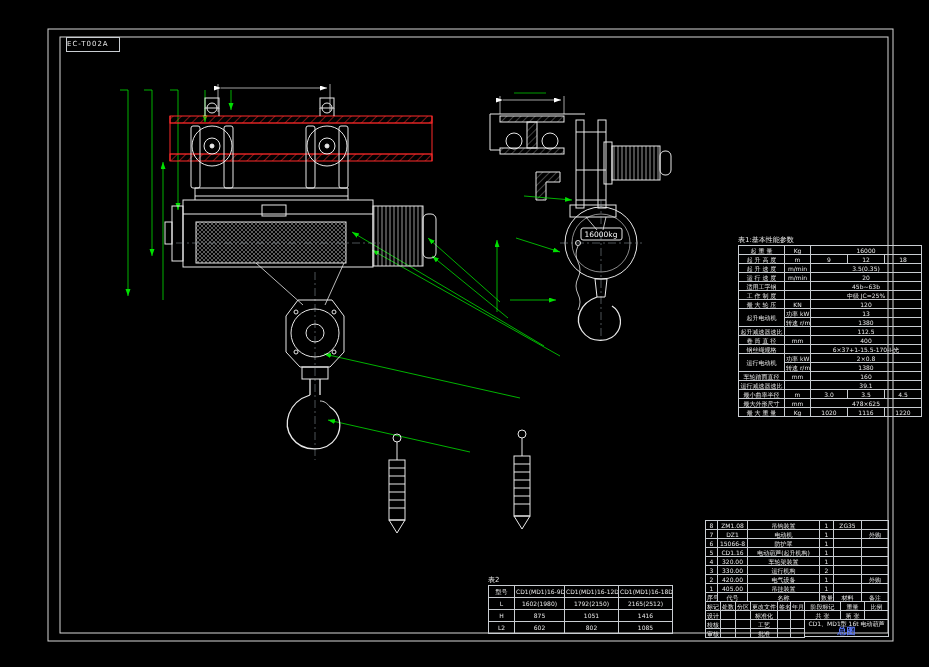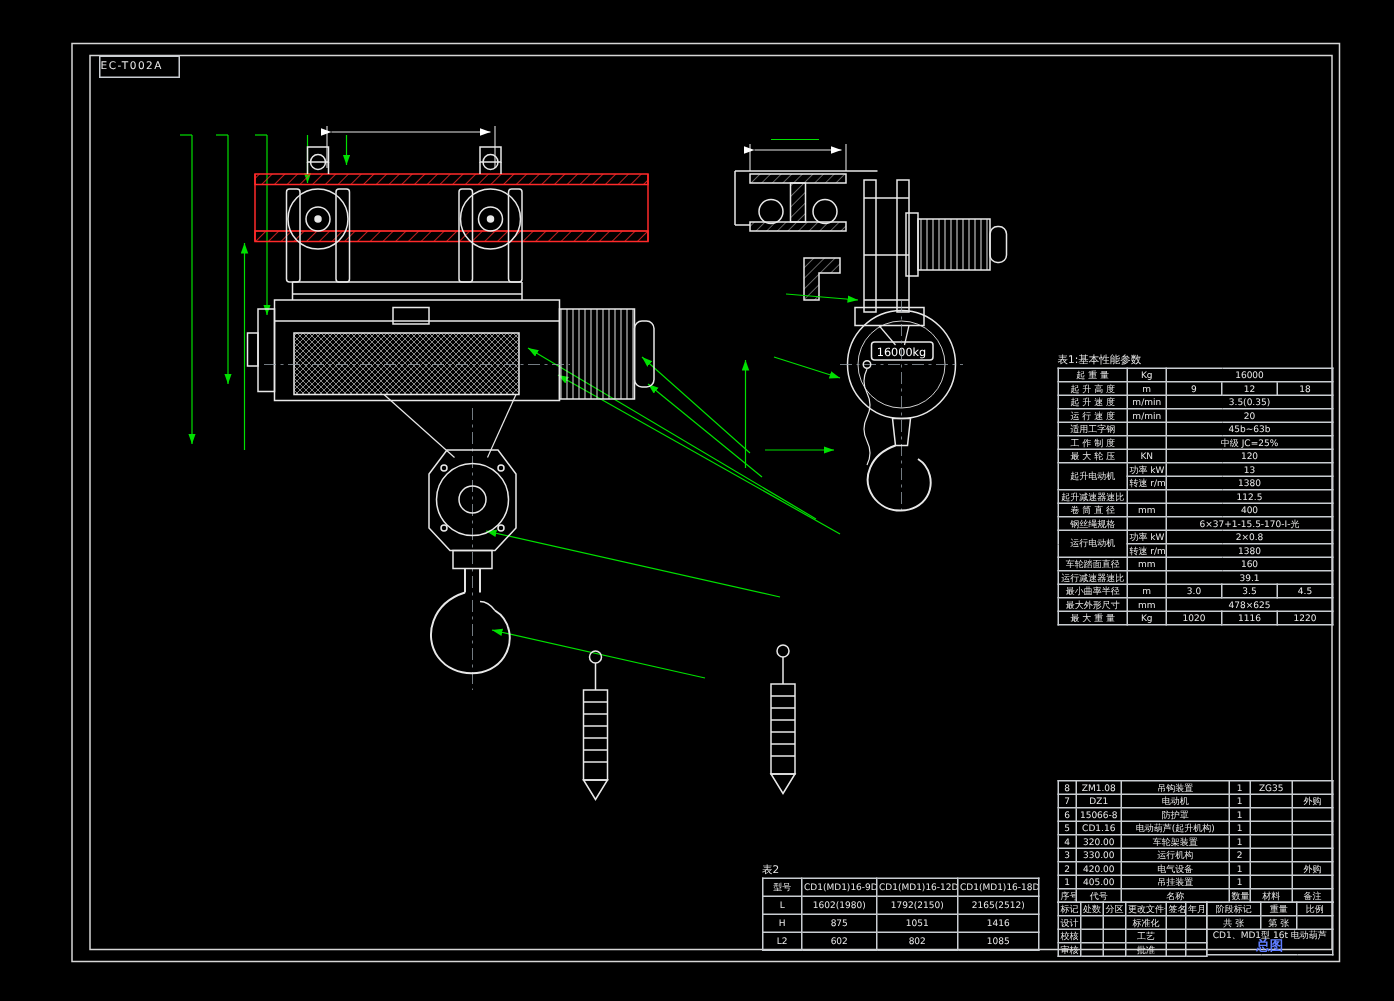--- a/index.html
+++ b/index.html
@@ -247,21 +247,21 @@
       <line x1="514" y1="480" x2="530" y2="480"></line>
       <line x1="514" y1="488" x2="530" y2="488"></line>
       <line x1="514" y1="496" x2="530" y2="496"></line>
       <line x1="514" y1="504" x2="530" y2="504"></line>
       <polygon points="514,516 530,516 522,529"></polygon>
     </g>
   </svg>
 
   <div class="abs corner-code">EC-T002A</div>
 
-  <div class="abs" style="left:705px;top:236px;width:183px;">
+  <div class="abs" style="left:738px;top:236px;width:183px;">
     <div class="caption">表1:基本性能参数</div>
     <table class="tbl">
       <colgroup>
           <col style="width:46px">
           <col style="width:26px">
           <col style="width:37px">
           <col style="width:37px">
           <col style="width:37px">
         </colgroup>
       <tbody>
@@ -361,21 +361,21 @@
             <td>最 大 重 量</td>
             <td>Kg</td>
             <td>1020</td>
             <td>1116</td>
             <td>1220</td>
           </tr>
         </tbody>
     </table>
   </div>
 
-  <div class="abs" style="left:508px;top:576px;width:184px;">
+  <div class="abs" style="left:488px;top:576px;width:184px;">
     <div class="caption">表2</div>
     <table class="tbl size tiny">
       <colgroup>
           <col style="width:26px">
           <col style="width:50px">
           <col style="width:54px">
           <col style="width:54px">
         </colgroup>
       <tbody>
           <tr>

